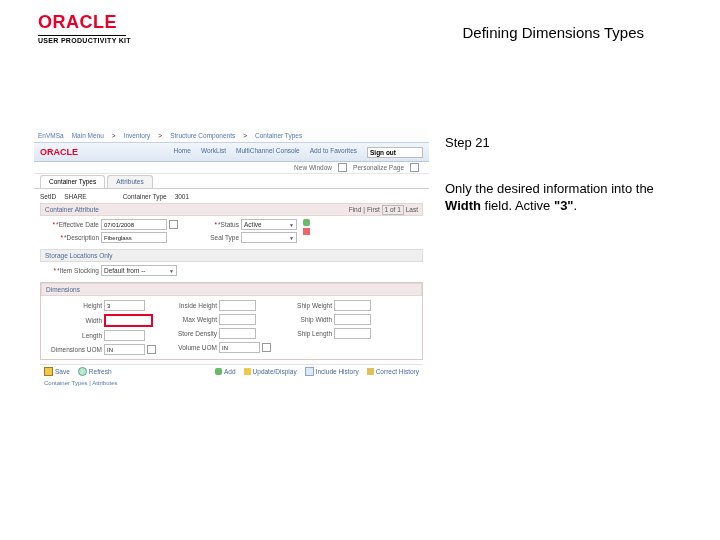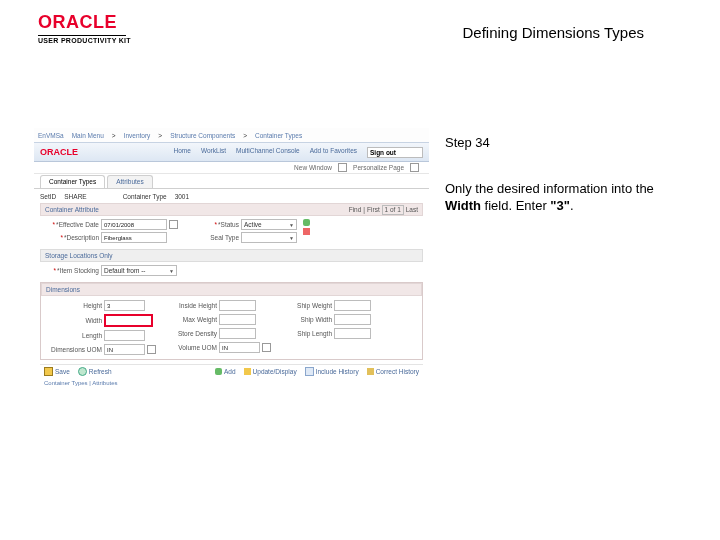--- a/index.html
+++ b/index.html
@@ -72,23 +72,23 @@
 
 <div class="brand">
   <div class="brand-oracle">ORACLE</div>
   <div class="brand-line"></div>
   <div class="brand-sub">USER PRODUCTIVITY KIT</div>
 </div>
 
 <div class="title">Defining Dimensions Types</div>
 
 <div class="instr">
-  <div class="step">Step 34</div>
+  <div class="step">Step 21</div>
   <div>
-    <span>Only the desired information into the </span><b>Width</b><span> field. Enter </span><span class="quoted">"3"</span><span>.</span>
+    <span>Only the desired information into the </span><b>Width</b><span> field. Active </span><span class="quoted">"3"</span><span>.</span>
   </div>
 </div>
 
 <div class="shot">
 
   <div class="toprow">
     <span>EnVMSa</span>
     <span>Main Menu</span>&gt;
     <span>Inventory</span>&gt;
     <span>Structure Components</span>&gt;

